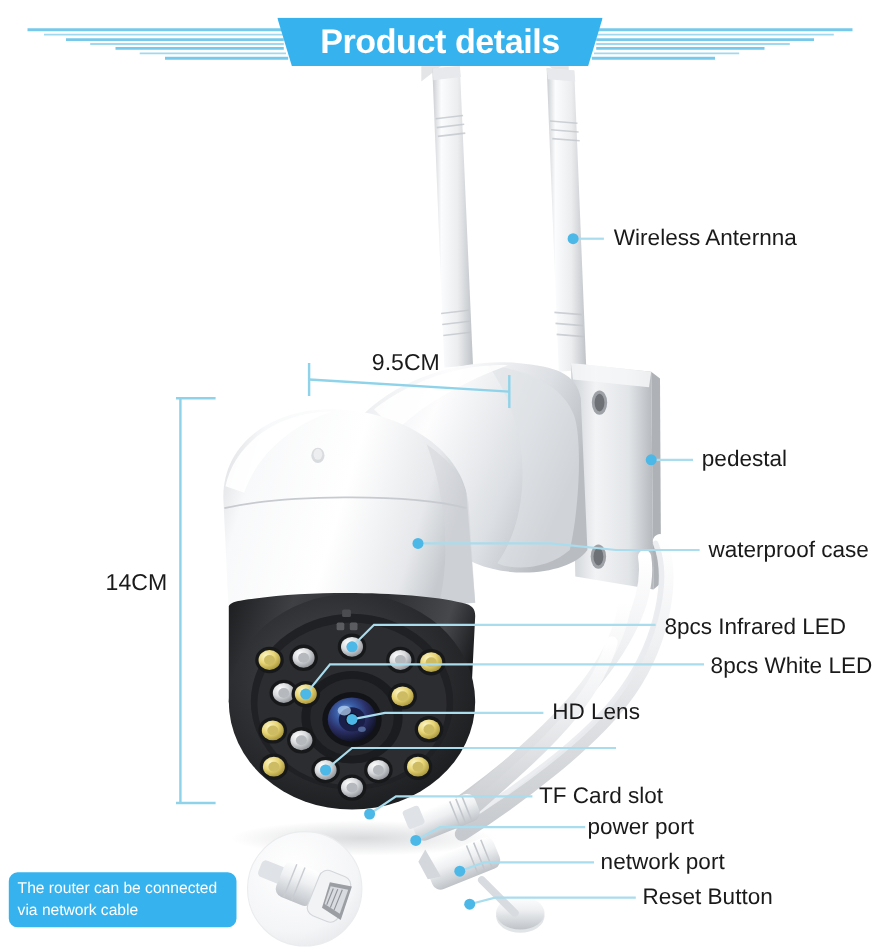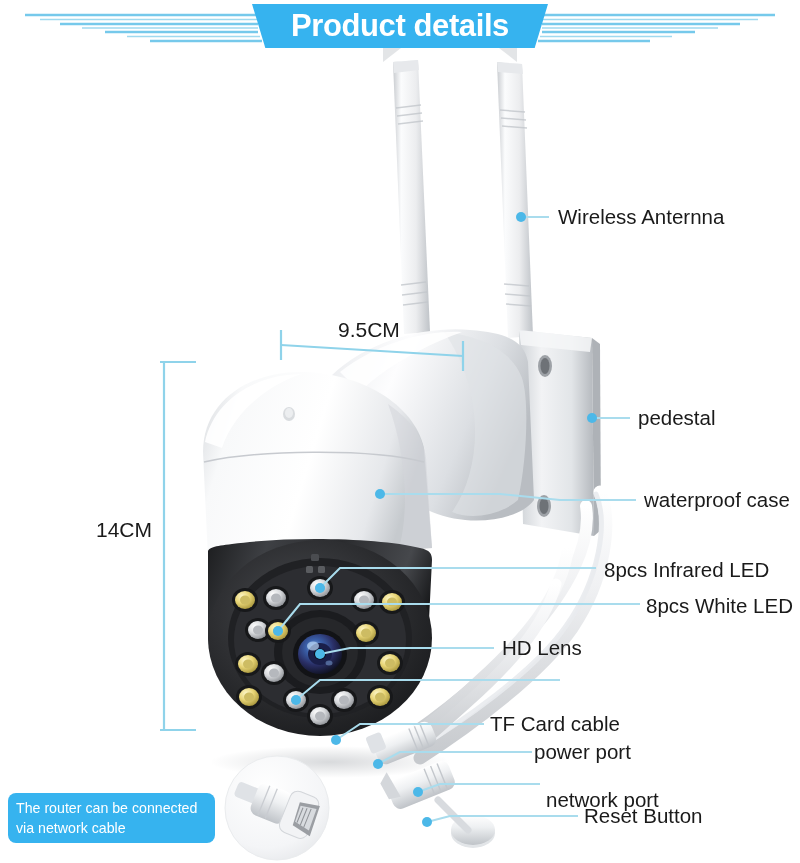--- a/index.html
+++ b/index.html
@@ -5,21 +5,21 @@
   * { box-sizing: border-box; margin: 0; padding: 0; }
   html, body {
     width: 800px; height: 863px;
     background: #ffffff;
     font-family: "Liberation Sans", sans-serif;
     overflow: hidden;
   }
   #stage { position: relative; width: 800px; height: 863px; background: #fff; }
 
   
-  .banner-wrap { position: absolute; left: 0; top: 4px; width: 800px; height: 52px; }
+  .banner-wrap { position: absolute; left: 0; top: 16px; width: 800px; height: 52px; }
   .banner-lines { position: absolute; left: 0; top: 0; width: 800px; height: 52px; }
   .banner-trapz {
     position: absolute; left: 252px; top: 0; width: 296px; height: 44px;
     background: #36b3ef;
     clip-path: polygon(4.5% 0, 95.5% 0, 100% 100%, 0% 100%);
     transform: scaleY(-1);
   }
   .banner-title {
     position: absolute; left: 252px; top: 0; width: 296px; height: 44px;
     display: flex; align-items: center; justify-content: center;
@@ -450,25 +450,25 @@
 
   <div class="callout" style="left:644px; top:490px;">waterproof case</div>
 
   <div class="callout" style="left:604px; top:560px;">8pcs Infrared LED</div>
 
   <div class="callout" style="left:646px; top:596px;text-align:right;">8pcs White LED</div>
 
   <div class="callout" style="left:502px; top:638px;">HD Lens</div>
 
 
-  <div class="callout" style="left:490px; top:714px;">TF Card cable</div>
+  <div class="callout" style="left:490px; top:714px;">TF Card slot</div>
 
   <div class="callout" style="left:534px; top:742px;">power port</div>
 
-  <div class="callout" style="left:546px; top:790px;">network port</div>
+  <div class="callout" style="left:546px; top:774px;">network port</div>
 
   <div class="callout" style="left:584px; top:806px;">Reset Button</div>
 
   <div class="note-box">
     <div>The router can be connected</div>
     <div>via network cable</div>
   </div>
 
 </div>
 

